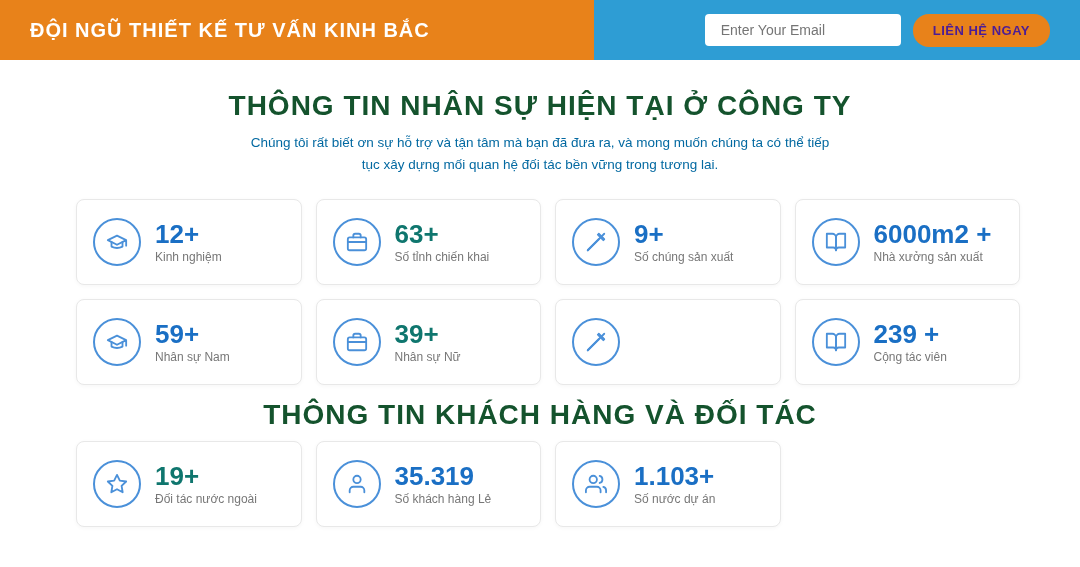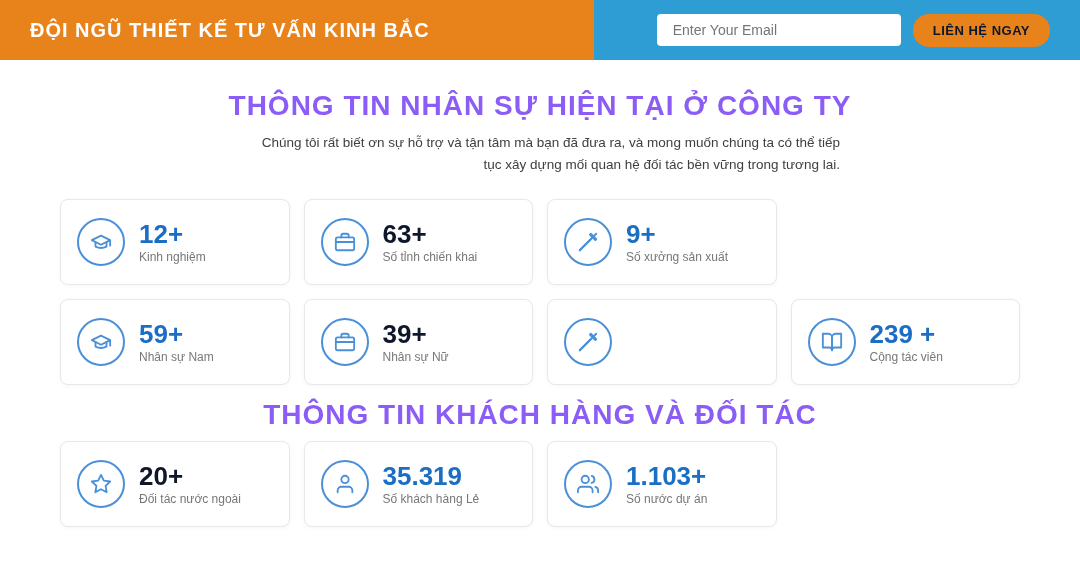--- a/index.html
+++ b/index.html
@@ -32,27 +32,27 @@
       display: flex;
       align-items: center;
       margin-left: auto;
       gap: 12px;
     }
     .email-input {
       padding: 8px 16px;
       border: none;
       border-radius: 4px;
       font-size: 14px;
-      width: 244px;
+      width: 196px;
       color: #aaa;
       outline: none;
     }
     .contact-btn {
       background: #e8821a;
-      color: #0f172a;
+      color: #4c1d95;
       border: none;
       border-radius: 16px;
       padding: 9px 20px;
       font-size: 13px;
       font-weight: 700;
       cursor: pointer;
       white-space: nowrap;
       letter-spacing: 0.5px;
     }
 
@@ -60,40 +60,41 @@
     .main {
       background: white;
       padding: 30px 60px 30px;
     }
 
     
     .section-title {
       text-align: center;
       font-size: 28px;
       font-weight: 900;
-      color: #8b5cf6;
+      color: #14532d;
       text-transform: uppercase;
       letter-spacing: 1px;
       margin-bottom: 10px;
     }
     .section-subtitle {
-      text-align: right;
+      text-align: center;
       font-size: 13.5px;
-      color: #404040;
+      color: #0369a1;
       max-width: 600px;
       margin: 0 auto 24px;
       line-height: 1.6;
     }
 
     
     .stats-grid {
       display: grid;
       grid-template-columns: repeat(4, 1fr);
       gap: 14px;
       margin-bottom: 14px;
+      margin-left: 16px;
     }
     .stat-card {
       background: white;
       border: 1.5px solid #e8e8e8;
       border-radius: 8px;
       padding: 18px 16px;
       display: flex;
       align-items: center;
       gap: 14px;
       box-shadow: 0 1px 4px rgba(0,0,0,0.04);
@@ -113,21 +114,21 @@
     .stat-info {
       display: flex;
       flex-direction: column;
     }
     .stat-number {
       font-size: 26px;
       font-weight: 900;
       line-height: 1.1;
     }
     .stat-number.blue { color: #1a6fc4; }
-    .stat-number.orange { color: #0f172a; }
+    .stat-number.orange { color: #0f766e; }
     .stat-label {
       font-size: 12px;
       color: #777;
       margin-top: 2px;
     }
 
     
     .section2 {
       margin-top: 10px;
     }
@@ -178,21 +179,33 @@
       <div class="stat-card">
         <div class="stat-icon">
           <svg width="22" height="22" viewBox="0 0 24 24" fill="none" stroke="#4a90d9" stroke-width="2" stroke-linecap="round" stroke-linejoin="round">
             <line x1="3" y1="21" x2="21" y2="3"></line>
             <path d="M15 3l6 6M3 21l6-6M9 15l6-6"></path>
             <line x1="14" y1="4" x2="20" y2="10"></line>
           </svg>
         </div>
         <div class="stat-info">
           <div class="stat-number blue">9+</div>
-          <div class="stat-label">Số xưởng sản xuất</div>
+          <div class="stat-label">Số chúng sản xuất</div>
+        </div>
+      </div>
+      <div class="stat-card">
+        <div class="stat-icon">
+          <svg width="22" height="22" viewBox="0 0 24 24" fill="none" stroke="#4a90d9" stroke-width="2" stroke-linecap="round" stroke-linejoin="round">
+            <path d="M2 3h6a4 4 0 0 1 4 4v14a3 3 0 0 0-3-3H2z"></path>
+            <path d="M22 3h-6a4 4 0 0 0-4 4v14a3 3 0 0 1 3-3h7z"></path>
+          </svg>
+        </div>
+        <div class="stat-info">
+          <div class="stat-number blue">6000m2 +</div>
+          <div class="stat-label">Nhà xưởng sản xuất</div>
         </div>
       </div>
     </div>
 
   <div class="stats-grid" id="stats-row2">
       <div class="stat-card">
         <div class="stat-icon">
           <svg width="22" height="22" viewBox="0 0 24 24" fill="none" stroke="#4a90d9" stroke-width="2" stroke-linecap="round" stroke-linejoin="round">
             <path d="M22 10v6M2 10l10-5 10 5-10 5z"></path>
             <path d="M6 12v5c3.33 1.67 8.67 1.67 12 0v-5"></path>
@@ -243,21 +256,21 @@
   <div class="section2">
     <h2 class="section-title">THÔNG TIN KHÁCH HÀNG VÀ ĐỐI TÁC</h2>
     <div class="stats-grid" id="stats-section2">
         <div class="stat-card">
           <div class="stat-icon">
             <svg width="22" height="22" viewBox="0 0 24 24" fill="none" stroke="#4a90d9" stroke-width="2" stroke-linecap="round" stroke-linejoin="round">
               <polygon points="12 2 15.09 8.26 22 9.27 17 14.14 18.18 21.02 12 17.77 5.82 21.02 7 14.14 2 9.27 8.91 8.26 12 2"></polygon>
             </svg>
           </div>
           <div class="stat-info">
-            <div class="stat-number orange">20+</div>
+            <div class="stat-number orange">19+</div>
             <div class="stat-label">Đối tác nước ngoài</div>
           </div>
         </div>
         <div class="stat-card">
           <div class="stat-icon">
             <svg width="22" height="22" viewBox="0 0 24 24" fill="none" stroke="#4a90d9" stroke-width="2" stroke-linecap="round" stroke-linejoin="round">
               <path d="M20 21v-2a4 4 0 0 0-4-4H8a4 4 0 0 0-4 4v2"></path>
               <circle cx="12" cy="7" r="4"></circle>
             </svg>
           </div>

